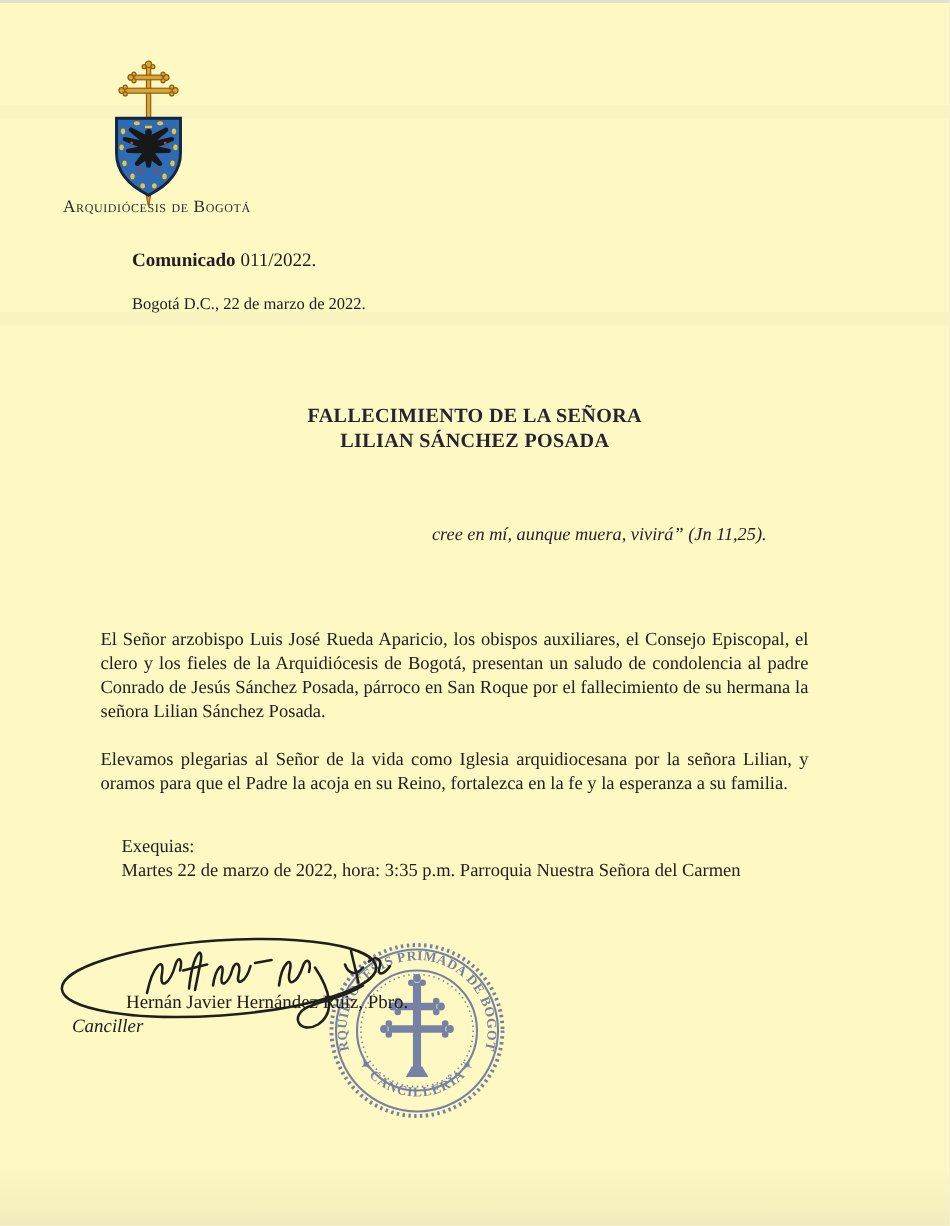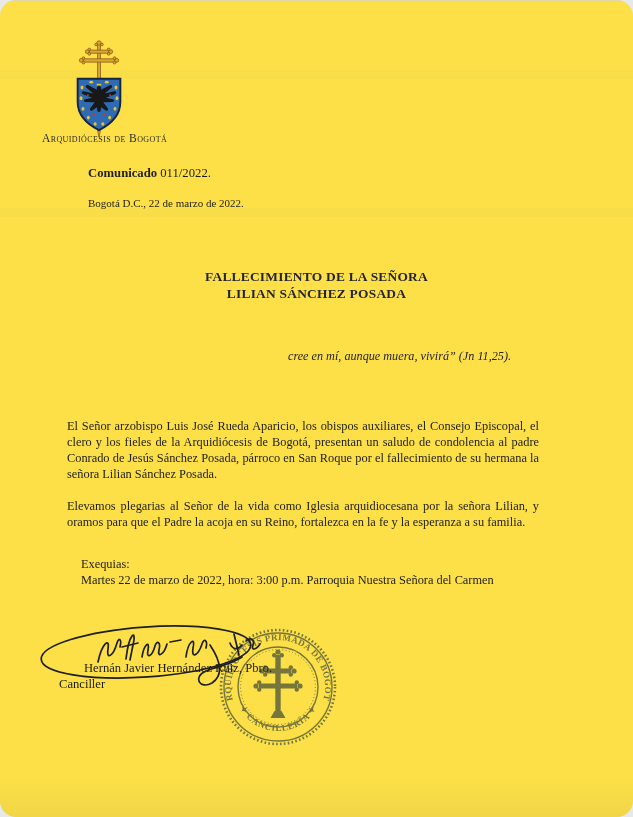--- a/index.html
+++ b/index.html
@@ -1,24 +1,23 @@
 <!DOCTYPE html>
 <html style="--seal-ink: #6374d2; --crest-gold: #d9a62e; --crest-gold-dark: #8a5a1c; --shield-blue: #2e6bb2; --shield-border: #16253f; --ink: #1e1e1e;"><head>
 <meta charset="utf-8">
 <style>
   html,body{margin:0;padding:0;background:#e8e8e8;}
   .page{
     position:relative;
     width:633px;height:817px;
     margin:0 auto;
-    background:#fde047;
+    background:#fef9c3;
     font-family:"Liberation Serif","DejaVu Serif",serif;
     color:var(--ink,#1e1e1e);
     overflow:hidden;
-    border-radius:16px;
   }
   .scan-top{position:absolute;top:0;left:0;width:100%;height:2px;background:#d4d4d4;opacity:.65;}
   .scan-streak{position:absolute;left:0;width:100%;height:9px;background:rgba(110,110,110,0.035);}
   .scan-bottom{position:absolute;bottom:0;left:0;width:100%;height:40px;
     background:linear-gradient(180deg,rgba(0,0,0,0) 0%,rgba(70,70,70,0.07) 100%);}
   .abs{position:absolute;}
   .org-name{
     left:42px;top:132px;
     font-variant:small-caps;
     font-size:11.5px;letter-spacing:.4px;color:#2b2b2b;
@@ -29,21 +28,21 @@
   .title-block{left:80px;top:268px;width:473px;text-align:center;
     font-weight:bold;font-size:13.4px;line-height:17px;letter-spacing:.25px;color:#242433;}
   .quote-block{left:288px;top:349px;font-style:italic;font-size:12.2px;line-height:15.8px;white-space:nowrap;color:#232330;}
   .para{left:67px;width:472px;font-size:12.35px;line-height:16px;text-align:justify;color:#222;}
   .para1{top:418px;}
   .para2{top:498px;}
   .exequias{left:81px;top:557px;font-size:12.35px;line-height:15.8px;white-space:nowrap;color:#222;}
   .seal-svg{left:216px;top:626px;width:124px;height:122px;opacity:.88;mix-blend-mode:multiply;z-index:1;}
   .sig-svg{left:34px;top:615px;width:230px;height:86px;z-index:2;}
   .signer-name{left:84px;top:661px;font-size:12.6px;z-index:3;color:#1b1b1b;}
-  .signer-title{left:59px;top:677px;font-size:12.6px;z-index:3;color:#1b1b1b;}
+  .signer-title{left:48px;top:677px;font-size:12.6px;z-index:3;color:#1b1b1b;font-style:italic;}
   .crest-svg{left:66px;top:40px;width:66px;height:97px;}
 
   .seal-stroke{stroke:var(--seal-ink,#6374d2);fill:none;}
   .seal-fill{fill:var(--seal-ink,#6374d2);}
   .seal-text{fill:var(--seal-ink,#6374d2);font-family:"Liberation Serif",serif;font-weight:bold;}
   .gold{fill:var(--crest-gold,#d9a62e);stroke:var(--crest-gold-dark,#8a5a1c);stroke-width:.8;}
   .gold-dot{fill:#e8c23a;stroke:none;}
   .sig-stroke{stroke:#1f1f1f;fill:none;stroke-width:1.7;stroke-linecap:round;}
 </style>
 </head>
@@ -121,21 +120,21 @@
 
   <div class="abs quote-block">
     <div>cree en mí, aunque muera, vivirá” (Jn 11,25).</div>
   </div>
 
   <div class="abs para para1">El Señor arzobispo Luis José Rueda Aparicio, los obispos auxiliares, el Consejo Episcopal, el clero y los fieles de la Arquidiócesis de Bogotá, presentan un saludo de condolencia al padre Conrado de Jesús Sánchez Posada, párroco en San Roque por el fallecimiento de su hermana la señora Lilian Sánchez Posada.</div>
   <div class="abs para para2">Elevamos plegarias al Señor de la vida como Iglesia arquidiocesana por la señora Lilian, y oramos para que el Padre la acoja en su Reino, fortalezca en la fe y la esperanza a su familia.</div>
 
   <div class="abs exequias">
     <div>Exequias:</div>
-    <div>Martes 22 de marzo de 2022, hora: 3:00 p.m. Parroquia Nuestra Señora del Carmen</div>
+    <div>Martes 22 de marzo de 2022, hora: 3:35 p.m. Parroquia Nuestra Señora del Carmen</div>
   </div>
 
   <svg class="abs seal-svg" viewBox="0 0 122 122" aria-hidden="true">
     <circle class="seal-stroke" cx="61" cy="61" r="57" stroke-width="2.6" stroke-dasharray="1.6,2.3"></circle>
     <circle class="seal-stroke" cx="61" cy="61" r="54" stroke-width="1.4"></circle>
     <circle class="seal-stroke" cx="61" cy="61" r="40" stroke-width="1.4"></circle>
     <circle class="seal-stroke" cx="61" cy="61" r="37.4" stroke-width="1" stroke-dasharray="1,2.4"></circle>
     <defs>
       <path id="sealTopArc" d="M16.8,77.1 A47,47 0 1 1 105.2,77.1"></path>
       <path id="sealBottomArc" d="M22.9,83 A44,44 0 0 0 99.1,83"></path>

